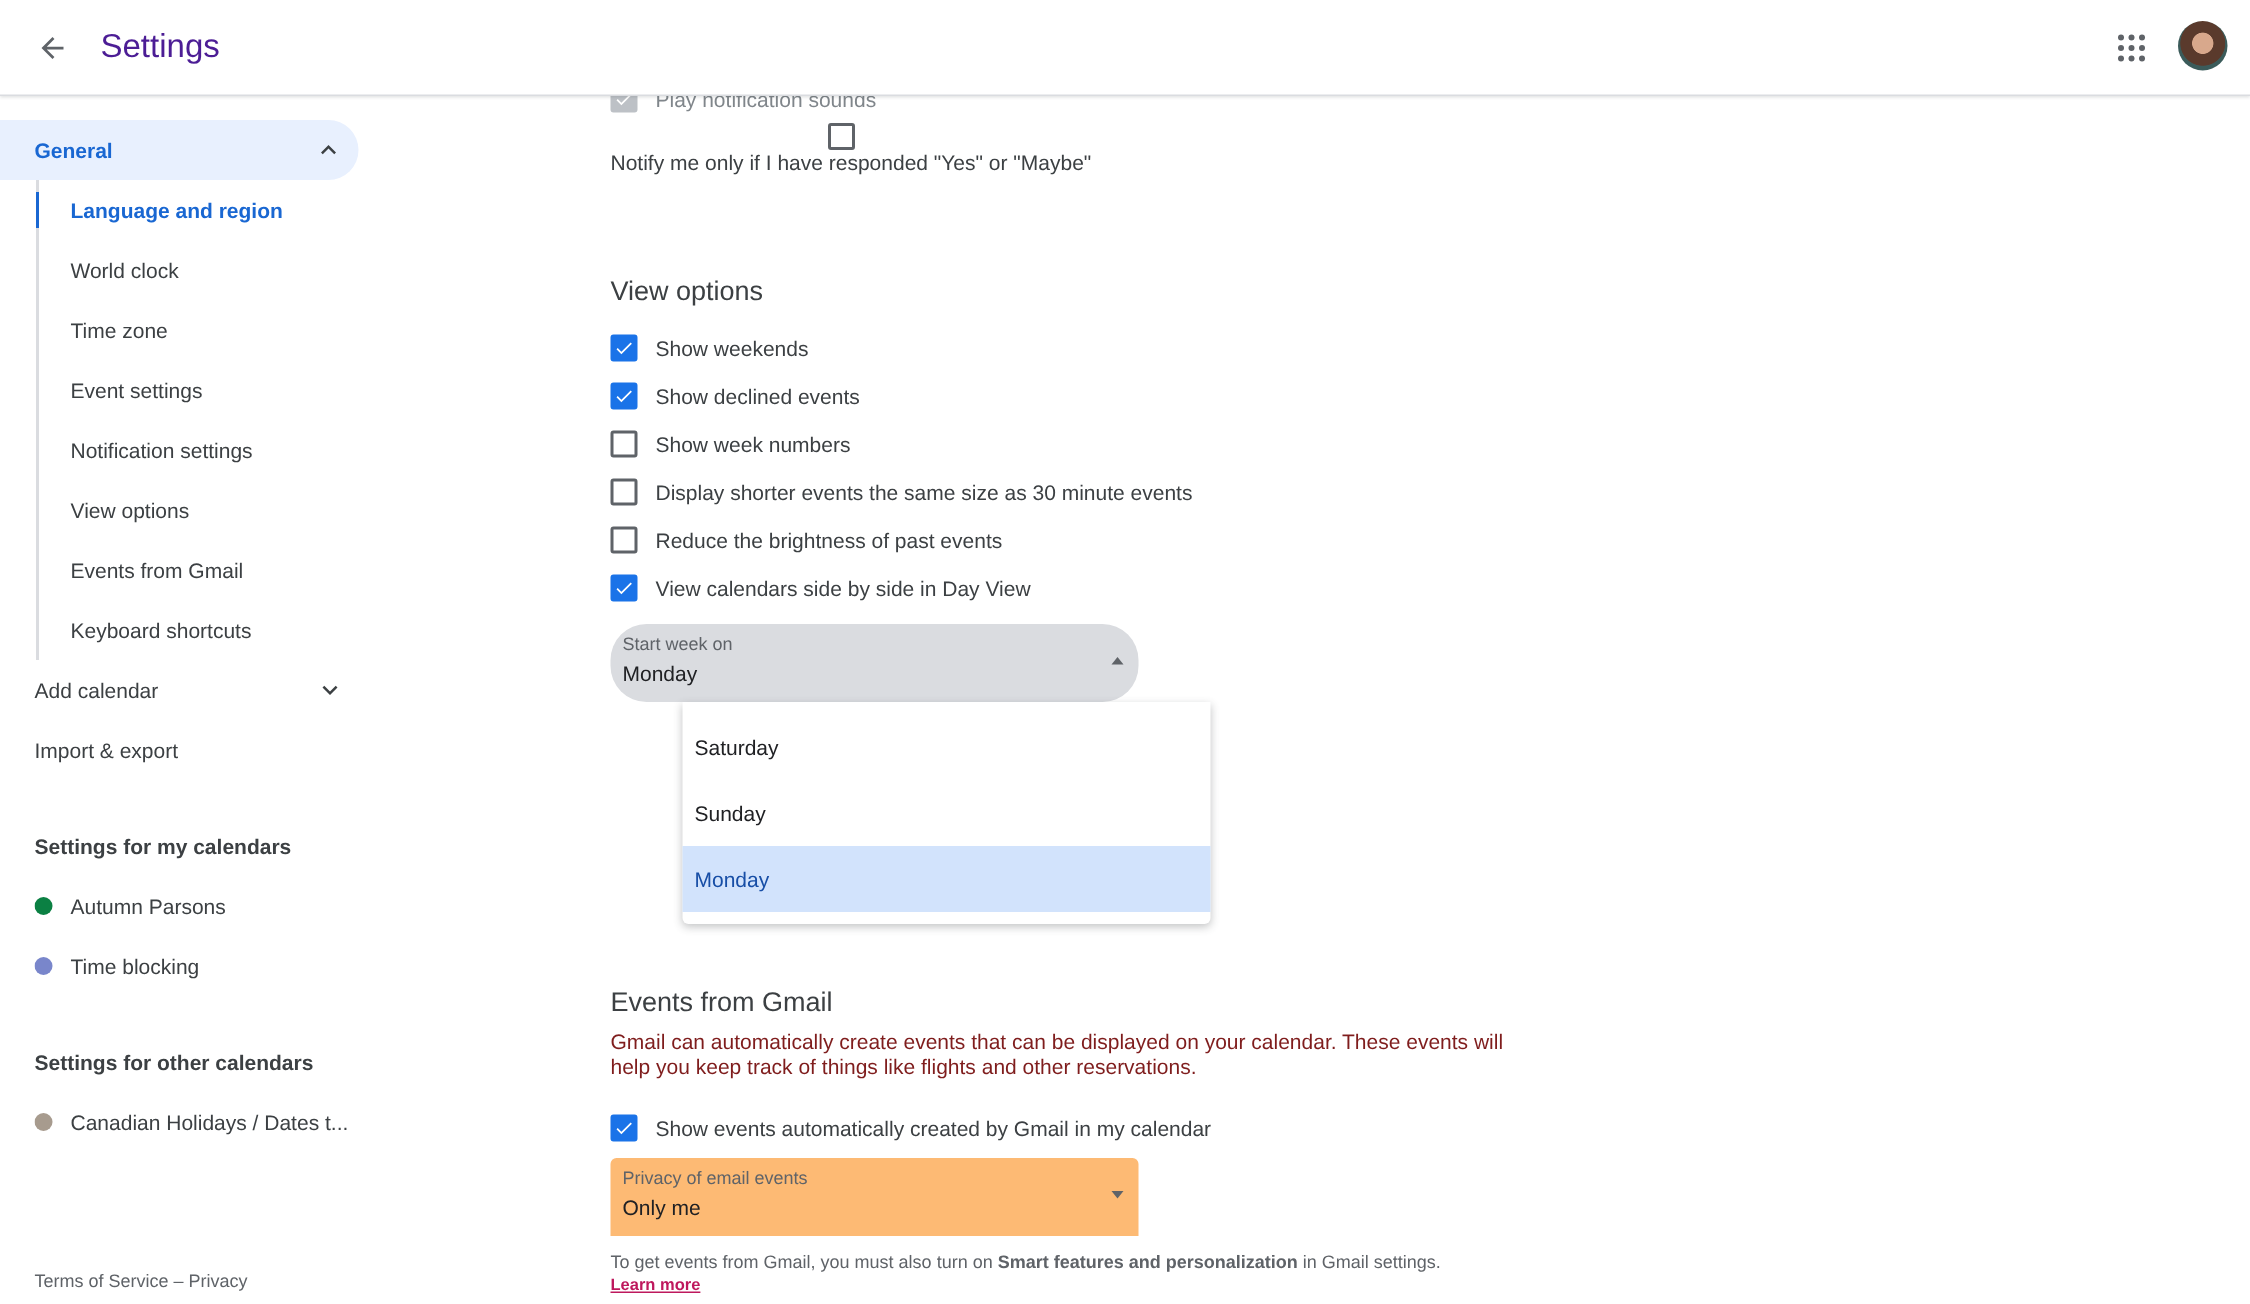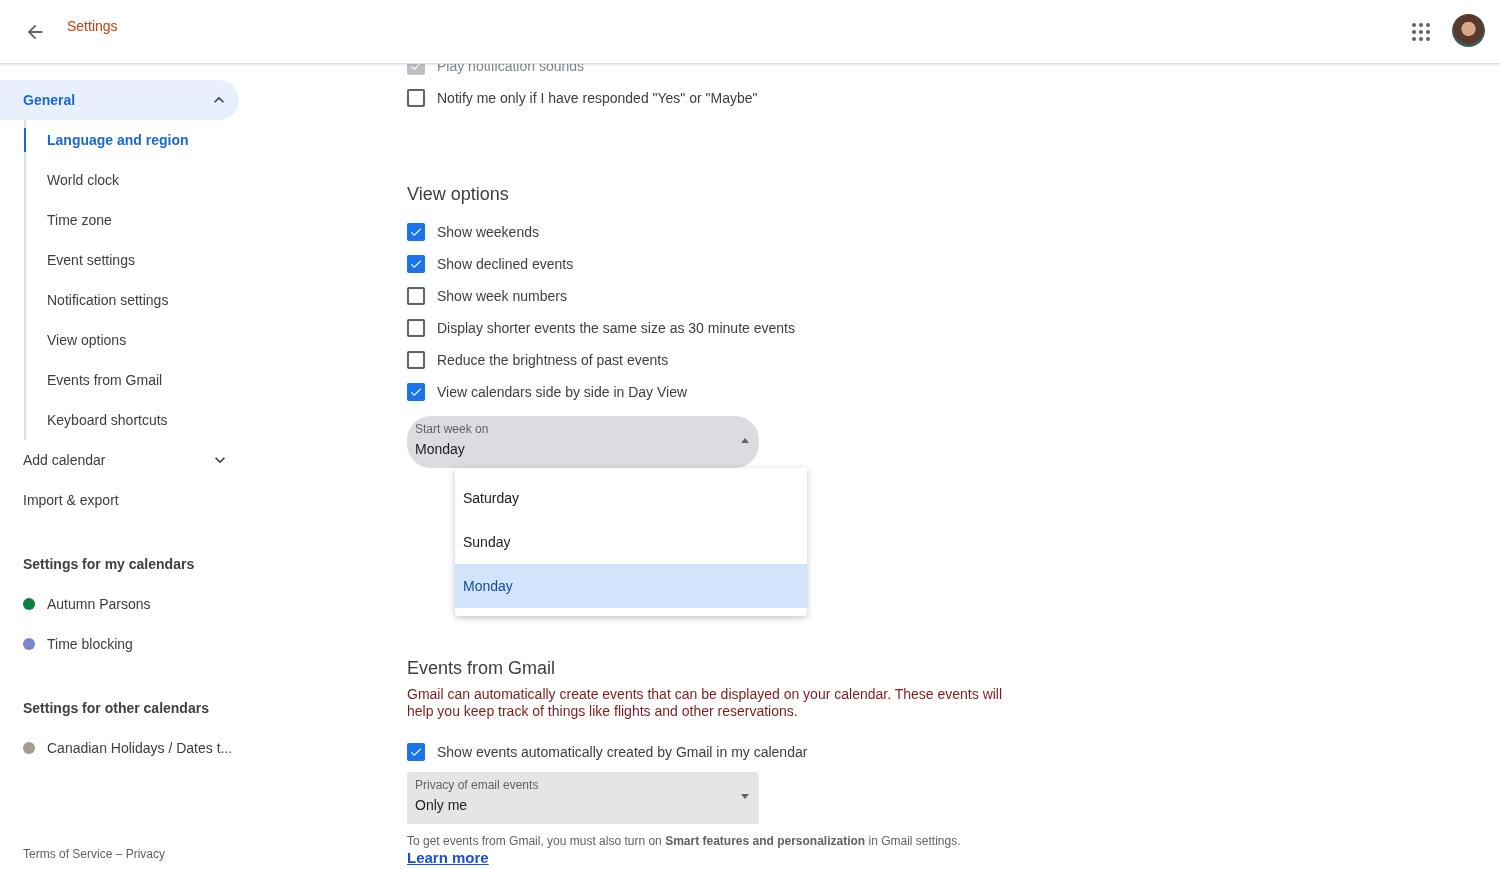--- a/index.html
+++ b/index.html
@@ -1,19 +1,19 @@
 <!DOCTYPE html>
 <html><head>
 <meta charset="utf-8">
 <style>
   * { box-sizing: border-box; margin: 0; padding: 0; }
   html, body { width: 1500px; height: 869px; overflow: hidden; background: #fff; font-family: "Liberation Sans", sans-serif; color: #3c4043; }
   .header { position: absolute; top: 0; left: 0; width: 1500px; height: 64px; background: #fff; border-bottom: 1px solid #dadce0; display: flex; align-items: center; z-index: 5; box-shadow: 0 1px 2px rgba(60,64,67,0.15); }
   .back-btn { position: absolute; left: 18px; top: 15px; width: 34px; height: 34px; display: flex; align-items: center; justify-content: center; cursor: pointer; }
-  .title { position: absolute; left: 67px; top: 18px; font-size: 14px; color: #c2410c; }
+  .title { position: absolute; left: 67px; top: 18px; font-size: 22px; color: #4c1d95; }
   .apps-btn { position: absolute; left: 1405px; top: 16px; width: 32px; height: 32px; display: flex; align-items: center; justify-content: center; }
   .avatar { position: absolute; left: 1452px; top: 14px; width: 33px; height: 33px; border-radius: 50%; background: radial-gradient(circle at 50% 45%, #d8a88c 0 28%, #5a3a2c 30% 60%, #3b5b5a 62%); overflow: hidden; }
 
   .sidebar { position: absolute; top: 64px; left: 0; width: 256px; height: 805px; }
   .nav-general { position: absolute; left: 0; top: 16px; width: 239px; height: 40px; background: #e8f0fe; border-radius: 0 20px 20px 0; display: flex; align-items: center; padding-left: 23px; color: #1967d2; font-weight: bold; font-size: 14px; }
   .nav-general .chev { position: absolute; right: 10px; top: 10px; }
   .subnav { position: absolute; left: 24px; top: 56px; width: 232px; border-left: 2px solid #dadce0; }
   .subnav-item { height: 40px; display: flex; align-items: center; padding-left: 21px; font-size: 14px; color: #3c4043; position: relative; }
   .subnav-item.active { color: #1967d2; font-weight: bold; }
   .subnav-item.active::before { content: ""; position: absolute; left: -2px; top: 8px; width: 2px; height: 24px; background: #1967d2; }
@@ -23,34 +23,34 @@
   .cal-item { position: absolute; left: 23px; height: 40px; display: flex; align-items: center; font-size: 14px; color: #3c4043; width: 215px; white-space: nowrap; overflow: hidden; }
   .cal-dot { width: 12px; height: 12px; border-radius: 50%; margin-right: 12px; flex: none; }
   .footer { position: absolute; left: 23px; top: 783px; font-size: 12px; color: #5f6368; }
 
   .main { position: absolute; top: 64px; left: 407px; width: 1000px; }
   .row { position: absolute; left: 0; height: 32px; display: flex; align-items: center; font-size: 14px; color: #3c4043; white-space: nowrap; }
   .cb { width: 18px; height: 18px; border: 2px solid #5f6368; border-radius: 2px; margin-right: 12px; flex: none; display: flex; align-items: center; justify-content: center; }
   .cb.checked { background: #1a73e8; border-color: #1a73e8; }
   .cb.disabled { background: #bdc1c6; border-color: #bdc1c6; }
   .section-title { position: absolute; left: 0; font-size: 18px; color: #3c4043; }
-  .select { position: absolute; left: 0; width: 352px; height: 52px; background: #e5e5e5; border-radius: 4px 4px 0 0; padding: 6px 8px; }
+  .select { position: absolute; left: 0; width: 352px; height: 52px; background: #fdba74; border-radius: 4px 4px 0 0; padding: 6px 8px; }
   .select.open { background: #dadce0; border-radius: 24px; }
   .select .lbl { font-size: 12px; color: #5f6368; }
   .select .val { font-size: 14px; color: #202124; margin-top: 5px; }
   .select .arrow { position: absolute; right: 10px; top: 22px; width: 0; height: 0; border-left: 4px solid transparent; border-right: 4px solid transparent; }
   .select .arrow.up { border-bottom: 5px solid #5f6368; }
   .select .arrow.down { border-top: 5px solid #5f6368; }
   .dropdown { position: absolute; left: 0; width: 352px; background: #fff; box-shadow: 0 2px 6px rgba(60,64,67,0.3); border-radius: 0 0 4px 4px; padding-top: 8px; padding-bottom: 8px; z-index: 4; margin-left: 48px; }
   .opt { height: 44px; display: flex; align-items: center; padding-left: 8px; font-size: 14px; color: #202124; }
   .opt.selected { background: #d2e3fc; color: #174ea6; }
   .para { position: absolute; left: 0; width: 600px; font-size: 14px; color: #7f1d1d; line-height: 17px; }
   .note { position: absolute; left: 0; font-size: 12px; color: #5f6368; }
   .note b { color: #5f6368; }
-  .link { color: #1d4ed8; text-decoration: underline; font-weight: bold; font-size: 15px; }
+  .link { color: #be185d; text-decoration: underline; font-weight: bold; font-size: 11px; }
 </style>
 </head>
 <body>
 
 <div class="header">
   <div class="back-btn">
     <svg width="22" height="22" viewBox="0 0 24 24">
         <path d="M20 11H7.83l5.59-5.59L12 4l-8 8 8 8 1.41-1.41L7.83 13H20v-2z" fill="#5f6368"></path>
       </svg>
   </div>
@@ -137,21 +137,21 @@
 <div class="main">
 
   <div class="row" style="top:-14px;">
     <span class="cb disabled">
       <svg width="14" height="14" viewBox="0 0 24 24">
           <path d="M9 16.17L4.83 12l-1.42 1.41L9 19 21 7l-1.41-1.41z" fill="#fff"></path>
         </svg>
     </span>
     <span style="color:#80868b;">Play notification sounds</span>
   </div>
-  <div class="row" style="top:18px;">
+  <div class="row" style="top:18px;flex-direction:column;">
     <span class="cb"></span>
     <span>Notify me only if I have responded "Yes" or "Maybe"</span>
   </div>
 
   <div class="section-title" style="top:120px;">View options</div>
 
   <div class="row" style="top:152px;">
     <span class="cb checked">
         <svg width="14" height="14" viewBox="0 0 24 24">
           <path d="M9 16.17L4.83 12l-1.42 1.41L9 19 21 7l-1.41-1.41z" fill="#fff"></path>

